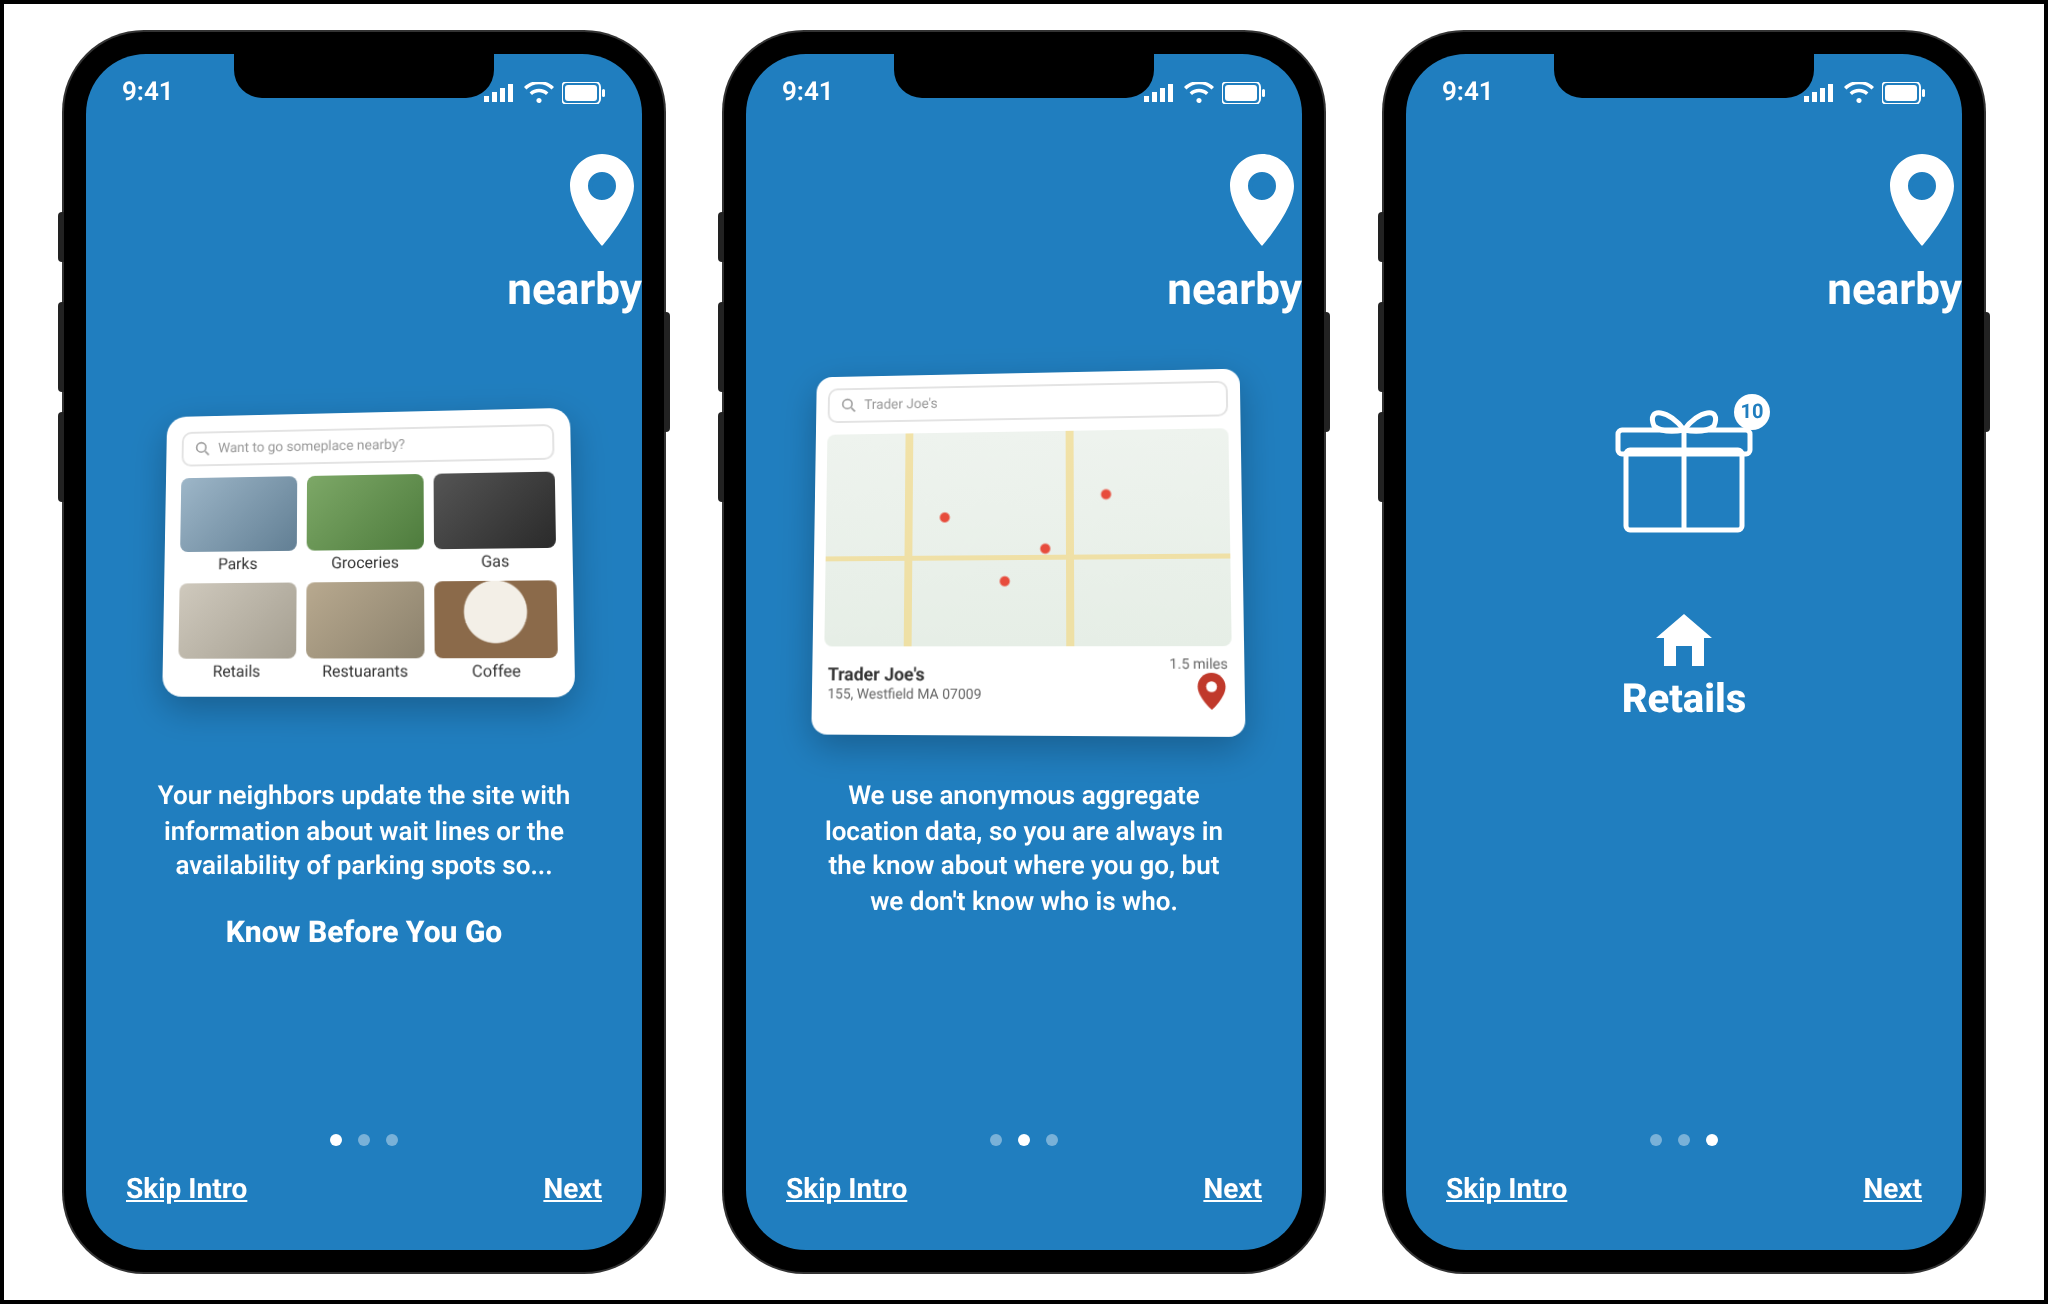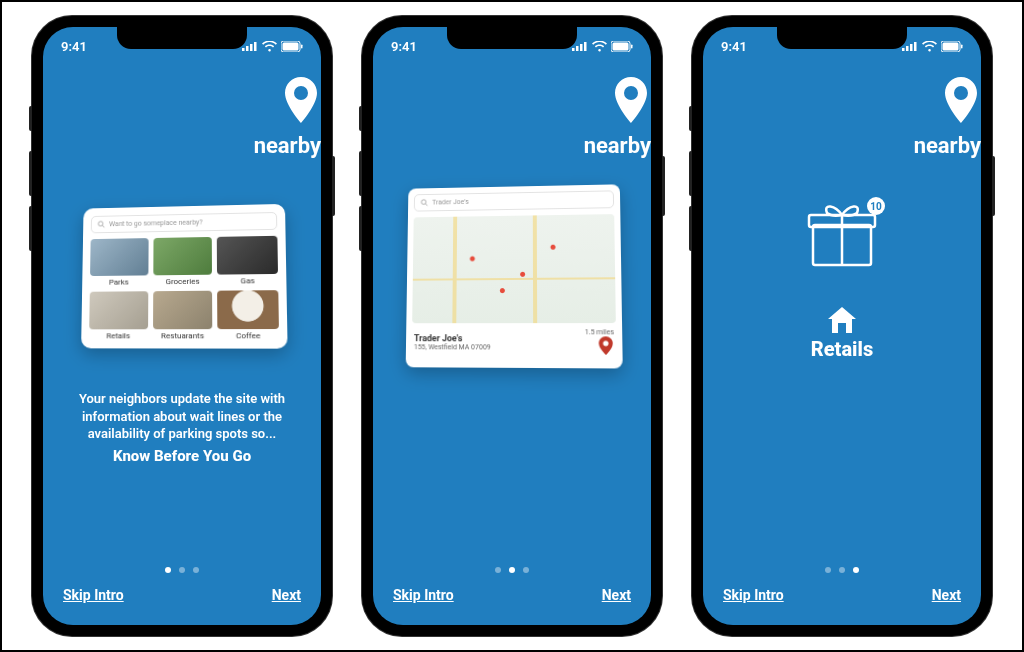--- a/index.html
+++ b/index.html
@@ -162,21 +162,21 @@
     font-size: 13px;
     font-weight:600;
     line-height:1.35;
     padding: 0 32px;
     margin-top: 14px;
   }
   .tagline {
     text-align:center;
     font-weight:800;
     font-size:15px;
-    margin-top:4px;
+    margin-top:14px;
   }
   .partner {
     text-align:center;
     font-weight:800;
     font-size:20px;
     margin-top:4px;
     display:flex; flex-direction:column; align-items:center; gap:2px;
   }
   .gift-block { text-align:center; position:relative; display:inline-block; margin-top: 10px;}
   .badge {
@@ -351,20 +351,21 @@
               <div class="addr">1.5 miles</div>
               <svg class="redpin" viewBox="0 0 20 24">
                   <path d="M10 0C5 0 1 4 1 9c0 7 9 15 9 15s9-8 9-15c0-5-4-9-9-9z" fill="#c0392b"></path>
                   <circle cx="10" cy="9" r="3.5" fill="#fff"></circle>
                 </svg>
             </div>
           </div>
         </div>
       </div>
 
+      <div class="desc">We use anonymous aggregate location data, so you are always in the know about where you go, but we don't know who is who.</div>
 
       <div class="dots">
         <div class="dot"></div>
           <div class="dot active"></div>
           <div class="dot"></div>
       </div>
       <div class="footer">
         <span>Skip Intro</span>
         <span>Next</span>
       </div>

